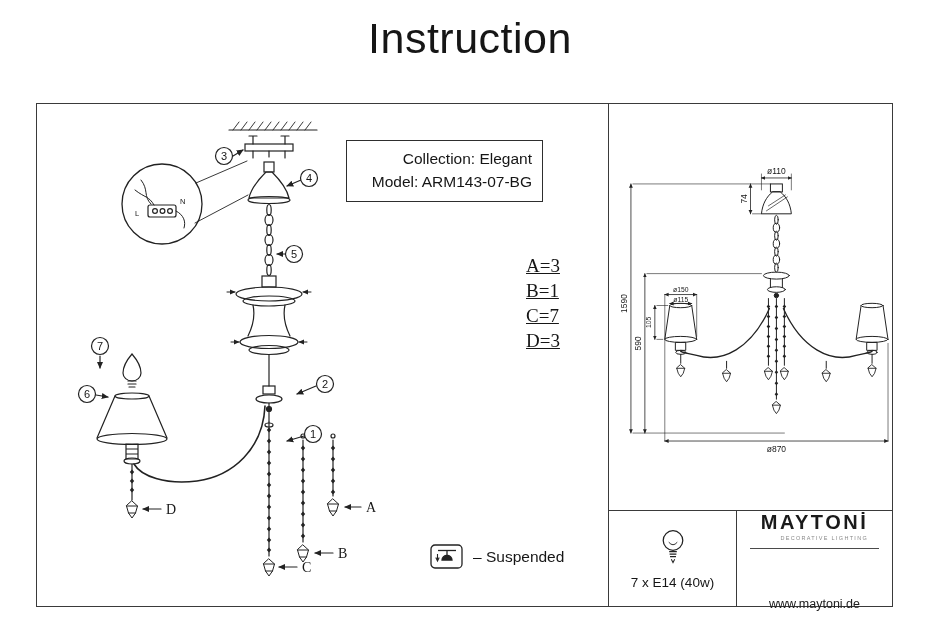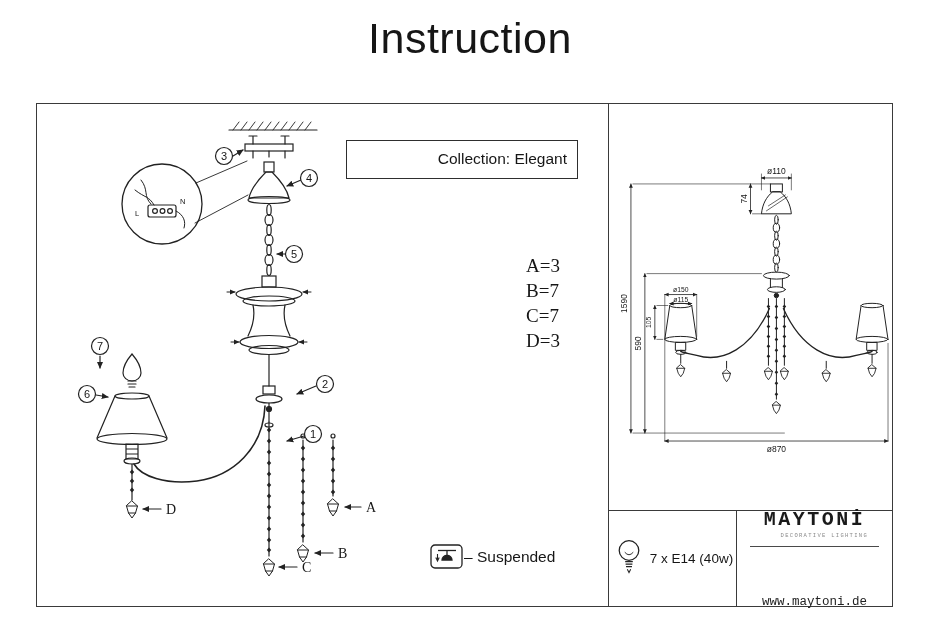--- a/index.html
+++ b/index.html
@@ -1,30 +1,30 @@
 <!DOCTYPE html>
 <html><head>
 <meta charset="utf-8">
 <style>
   * { margin:0; padding:0; box-sizing:border-box; }
   html,body { width:929px; height:636px; background:#ffffff; font-family:"Liberation Sans",sans-serif; position:relative; overflow:hidden; }
   .title { position:absolute; top:14px; left:0; width:100%; text-align:center; font-size:43px; color:#161616; letter-spacing:0.5px;padding-left:11px; }
   .main-box { position:absolute; left:36px; top:103px; width:857px; height:504px; border:1.6px solid #3a3a3a; display:flex; background:#fff; }
   .left-panel { width:571px; flex:none; position:relative; }
   .assembly-svg { position:absolute; left:0; top:0; }
-  .info-box { position:absolute; left:309px; top:36px; width:232px; border:1.6px solid #2e2e2e; padding:6px 10px 8px; text-align:right; font-size:15.5px; line-height:23px; color:#161616; background:#fff; }
-  .part-counts { position:absolute; left:489px; top:149px; font-family:"Liberation Serif",serif; font-size:19px; line-height:25px; color:#161616; }
-  .legend { position:absolute; left:393px; top:440px; display:flex; align-items:center; }
+  .info-box { position:absolute; left:309px; top:36px; width:197px; border:1.6px solid #2e2e2e; padding:6px 10px 8px; text-align:right; font-size:15.5px; line-height:23px; color:#161616; background:#fff; }
+  .part-counts { position:absolute; left:489px; top:149px; font-family:"Liberation Serif",serif; font-size:19px; line-height:25px; color:#161616;text-decoration:underline; }
+  .legend { position:absolute; left:393px; top:440px; display:flex; align-items:center; gap:9px; }
   .legend-text { font-size:15.5px; color:#161616; }
   .right-panel { flex:1; border-left:1.6px solid #3a3a3a; position:relative; }
   .dims-svg { position:absolute; left:0; top:0; }
   .footer-row { position:absolute; left:0; bottom:0; width:100%; height:96px; border-top:1.6px solid #3a3a3a; display:flex; background:#fff; }
-  .bulb-cell { width:128px; flex:none; border-right:1.6px solid #3a3a3a; display:flex; flex-direction:row; align-items:center; justify-content:center; gap:4px; }
+  .bulb-cell { width:128px; flex:none; border-right:1.6px solid #3a3a3a; display:flex; flex-direction:column; align-items:center; justify-content:center; gap:4px; }
   .bulb-text { font-size:13.5px; color:#161616; }
-  .brand-cell { flex:1; display:flex; flex-direction:column; justify-content:center; padding:0 8px;font-family:Liberation Mono, monospace; }
+  .brand-cell { flex:1; display:flex; flex-direction:column; padding:0 8px; }
   .brand-name { font-size:20px; font-weight:bold; letter-spacing:2.5px; color:#1a1a1a; text-align:center; }
   .brand-tagline { font-size:5.5px; letter-spacing:1.3px; color:#8a8a8a; text-align:right; padding-right:16px; margin-top:1px; }
   .brand-divider { border-top:1px solid #4a4a4a; margin:7px 5px 6px; }
   .brand-site { font-size:12.5px; text-align:center; color:#222;margin-top:42px; }
   svg text { font-family:"Liberation Sans",sans-serif; }
   .co { font-size:11px; fill:#161616; text-anchor:middle; }
   .pl { font-size:14px; font-family:"Liberation Serif",serif; fill:#161616; }
   .wl { font-size:7.5px; fill:#161616; }
   .dim { font-size:8.5px; fill:#161616; }
   .dim-s { font-size:6.8px; fill:#161616; }
@@ -211,25 +211,26 @@
         <text class="pl" x="329" y="408">A</text>
         <text class="pl" x="301" y="454">B</text>
         <text class="pl" x="265" y="468">C</text>
         <text class="pl" x="129" y="410">D</text>
         <text class="wl" x="98" y="112">L</text>
         <text class="wl" x="143" y="100">N</text>
       </svg>
 
       <div class="info-box">
         <div>Collection: Elegant</div>
+        <div>Model: ARM143-07-BG</div>
       </div>
 
       <div class="part-counts">
         <div>A=3</div>
-        <div>B=7</div>
+        <div>B=1</div>
         <div>C=7</div>
         <div>D=3</div>
       </div>
 
       <div class="legend">
         <svg width="34" height="26" viewBox="0 0 34 26">
           <g stroke="#222" stroke-width="1.3" fill="none">
             <rect x="1" y="1" width="31" height="23" rx="4"></rect>
             <path d="M8,6.5 H26"></path>
             <path d="M17,6.5 V11"></path>

